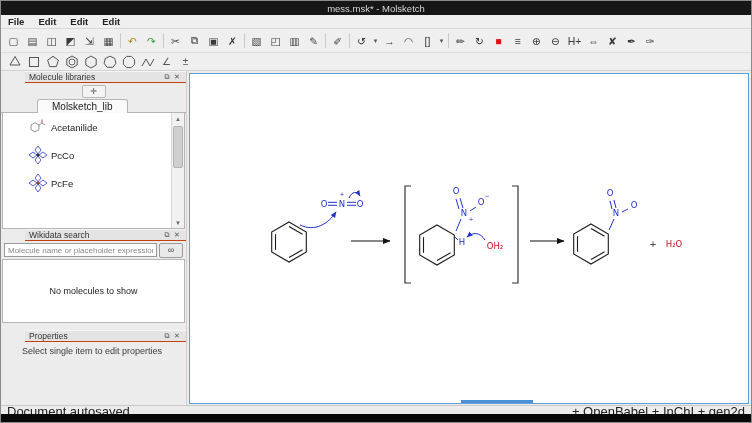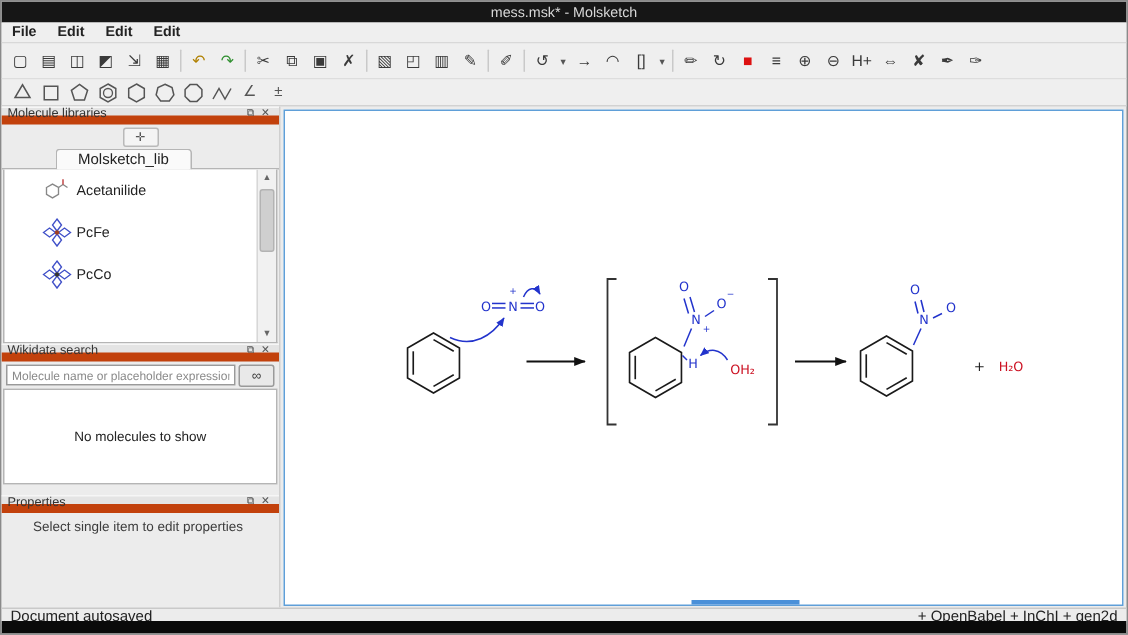--- a/index.html
+++ b/index.html
@@ -18,21 +18,21 @@
   .toolbar1 { position:absolute; left:0; top:28px; width:100%; height:24px; background:#efefef; border-bottom:1px solid #ddd; display:flex; align-items:center; padding:0 3px; }
   .toolbar2 { position:absolute; left:0; top:52px; width:100%; height:18px; background:#efefef; border-bottom:1px solid #d2d2d2; display:flex; align-items:center; padding:0 4px; }
   .tbtn { width:19px; height:17px; display:flex; align-items:center; justify-content:center; font-size:10.5px; color:#3a3a3a; border-radius:2px; flex:none; }
   .tbtn.dd { width:9px; font-size:7px; color:#555; }
   .sep { width:1px !important; height:15px; background:#c9c9c9; margin:0 2px; flex:none; }
   .tool { width:19px; height:16px; display:flex; align-items:center; justify-content:center; flex:none; }
   .tool svg { display:block; }
 
   
   .dockcol { position:absolute; left:0; top:70px; width:186px; height:334px; background:#ececec; border-right:1px solid #cfcfcf; }
-  .dockhead { position:relative; height:12px; background:#e4e4e4; border-top:1px solid #f6f6f6; border-bottom:6px solid #c2410c; font-size:8.5px; color:#333; display:flex; align-items:center; padding:0 4px; }
+  .dockhead { position:relative; height:12px; background:#e4e4e4; border-top:1px solid #f6f6f6; border-bottom:1px solid #c2410c; font-size:8.5px; color:#333; display:flex; align-items:center; padding:0 4px;margin-left:24px; }
   .dockhead .sp { flex:1; }
   .dockhead .hic { width:10px; height:10px; font-size:7px; color:#555; display:flex; align-items:center; justify-content:center; }
 
   .libstrip { height:16px; display:flex; align-items:center; justify-content:center; }
   .libbtn { width:24px; height:13px; border:1px solid #b9b9b9; border-radius:2px; background:#f4f4f4; font-size:8px; color:#555; display:flex; align-items:center; justify-content:center; }
 
   .tabs { height:14px; position:relative; display:flex; padding-left:36px; }
   .tabs::after { content:""; position:absolute; left:0; right:0; bottom:0; height:1px; background:#b5b5b5; }
   .tab { position:relative; z-index:1; background:#fafafa; border:1px solid #b5b5b5; border-bottom:none; border-radius:3px 3px 0 0; font-size:10px; color:#222; padding:0 14px; display:flex; align-items:center; }
 
@@ -54,21 +54,21 @@
   .results { height:64px; background:#fff; border:1px solid #b5b5b5; margin:0 1px; display:flex; align-items:center; justify-content:center; font-size:9px; color:#222; }
 
   .prophint { font-size:9px; color:#3c3c3c; padding:4px 21px; }
 
   
   .canvas { position:absolute; left:188px; top:72px; width:560px; height:331px; background:#fff; border:1px solid #5f9fd8; }
   .canvas svg text { font-family:"DejaVu Sans",sans-serif; }
   .hthumb { position:absolute; left:271px; bottom:0; width:72px; height:3px; background:#4a90d9; }
 
   
-  .statusbar { position:absolute; left:0; top:404px; width:100%; height:11px; background:#ececec; border-top:1px solid #c9c9c9; display:flex; align-items:center; justify-content:space-between; font-size:10px; color:#222; padding:0 6px; }
+  .statusbar { position:absolute; left:0; top:404px; width:100%; height:11px; background:#ececec; border-top:1px solid #c9c9c9; display:flex; align-items:center; justify-content:space-between; font-size:13px; color:#222; padding:0 6px; }
   .taskbar { position:absolute; left:0; bottom:0; width:100%; height:8px; background:#0a0a0a; }
 </style>
 </head>
 <body>
 
 <div class="window">
 
   <div class="titlebar">
     <span>mess.msk* - Molsketch</span>
   </div>
@@ -306,49 +306,49 @@
         <span class="thumb">
           <svg width="22" height="22" viewBox="0 0 22 22">
               <polygon points="4,9 8,6.7 12,9 12,13.6 8,15.9 4,13.6" fill="none" stroke="#888" stroke-width="0.9"></polygon>
               <polyline points="12,9 15,7 18,9" fill="none" stroke="#888" stroke-width="0.9"></polyline>
               <line x1="15" y1="7" x2="15" y2="3.5" stroke="#b33" stroke-width="0.9"></line>
             </svg>
         </span>
         <span>Acetanilide</span>
       </div>
 
+
+      <div class="item">
+        <span class="thumb">
+          <svg width="22" height="22" viewBox="0 0 22 22">
+              <g fill="none" stroke="#4050c8" stroke-width="0.9">
+                <polygon points="11,2 14,6 11,10 8,6"></polygon>
+                <polygon points="11,12 14,16 11,20 8,16"></polygon>
+                <polygon points="2,11 6,8 10,11 6,14"></polygon>
+                <polygon points="12,11 16,8 20,11 16,14"></polygon>
+              </g>
+              <circle cx="11" cy="11" r="1.5" fill="#333"></circle>
+            </svg>
+        </span>
+        <span>PcCo</span>
+      </div>
 
       <div class="item">
         <span class="thumb">
           <svg width="22" height="22" viewBox="0 0 22 22">
               <g fill="none" stroke="#4050c8" stroke-width="0.9">
                 <polygon points="11,2 14,6 11,10 8,6"></polygon>
                 <polygon points="11,12 14,16 11,20 8,16"></polygon>
                 <polygon points="2,11 6,8 10,11 6,14"></polygon>
                 <polygon points="12,11 16,8 20,11 16,14"></polygon>
               </g>
               <circle cx="11" cy="11" r="1.5" fill="#a04020"></circle>
             </svg>
         </span>
         <span>PcFe</span>
-      </div>
-
-      <div class="item">
-        <span class="thumb">
-          <svg width="22" height="22" viewBox="0 0 22 22">
-              <g fill="none" stroke="#4050c8" stroke-width="0.9">
-                <polygon points="11,2 14,6 11,10 8,6"></polygon>
-                <polygon points="11,12 14,16 11,20 8,16"></polygon>
-                <polygon points="2,11 6,8 10,11 6,14"></polygon>
-                <polygon points="12,11 16,8 20,11 16,14"></polygon>
-              </g>
-              <circle cx="11" cy="11" r="1.5" fill="#333"></circle>
-            </svg>
-        </span>
-        <span>PcCo</span>
       </div>
 
       <div class="vscroll">
         <div class="arr">▲</div>
         <div class="thumbbar"></div>
         <div class="arr down">▼</div>
       </div>
     </div>
 
     <div class="dockhead">

